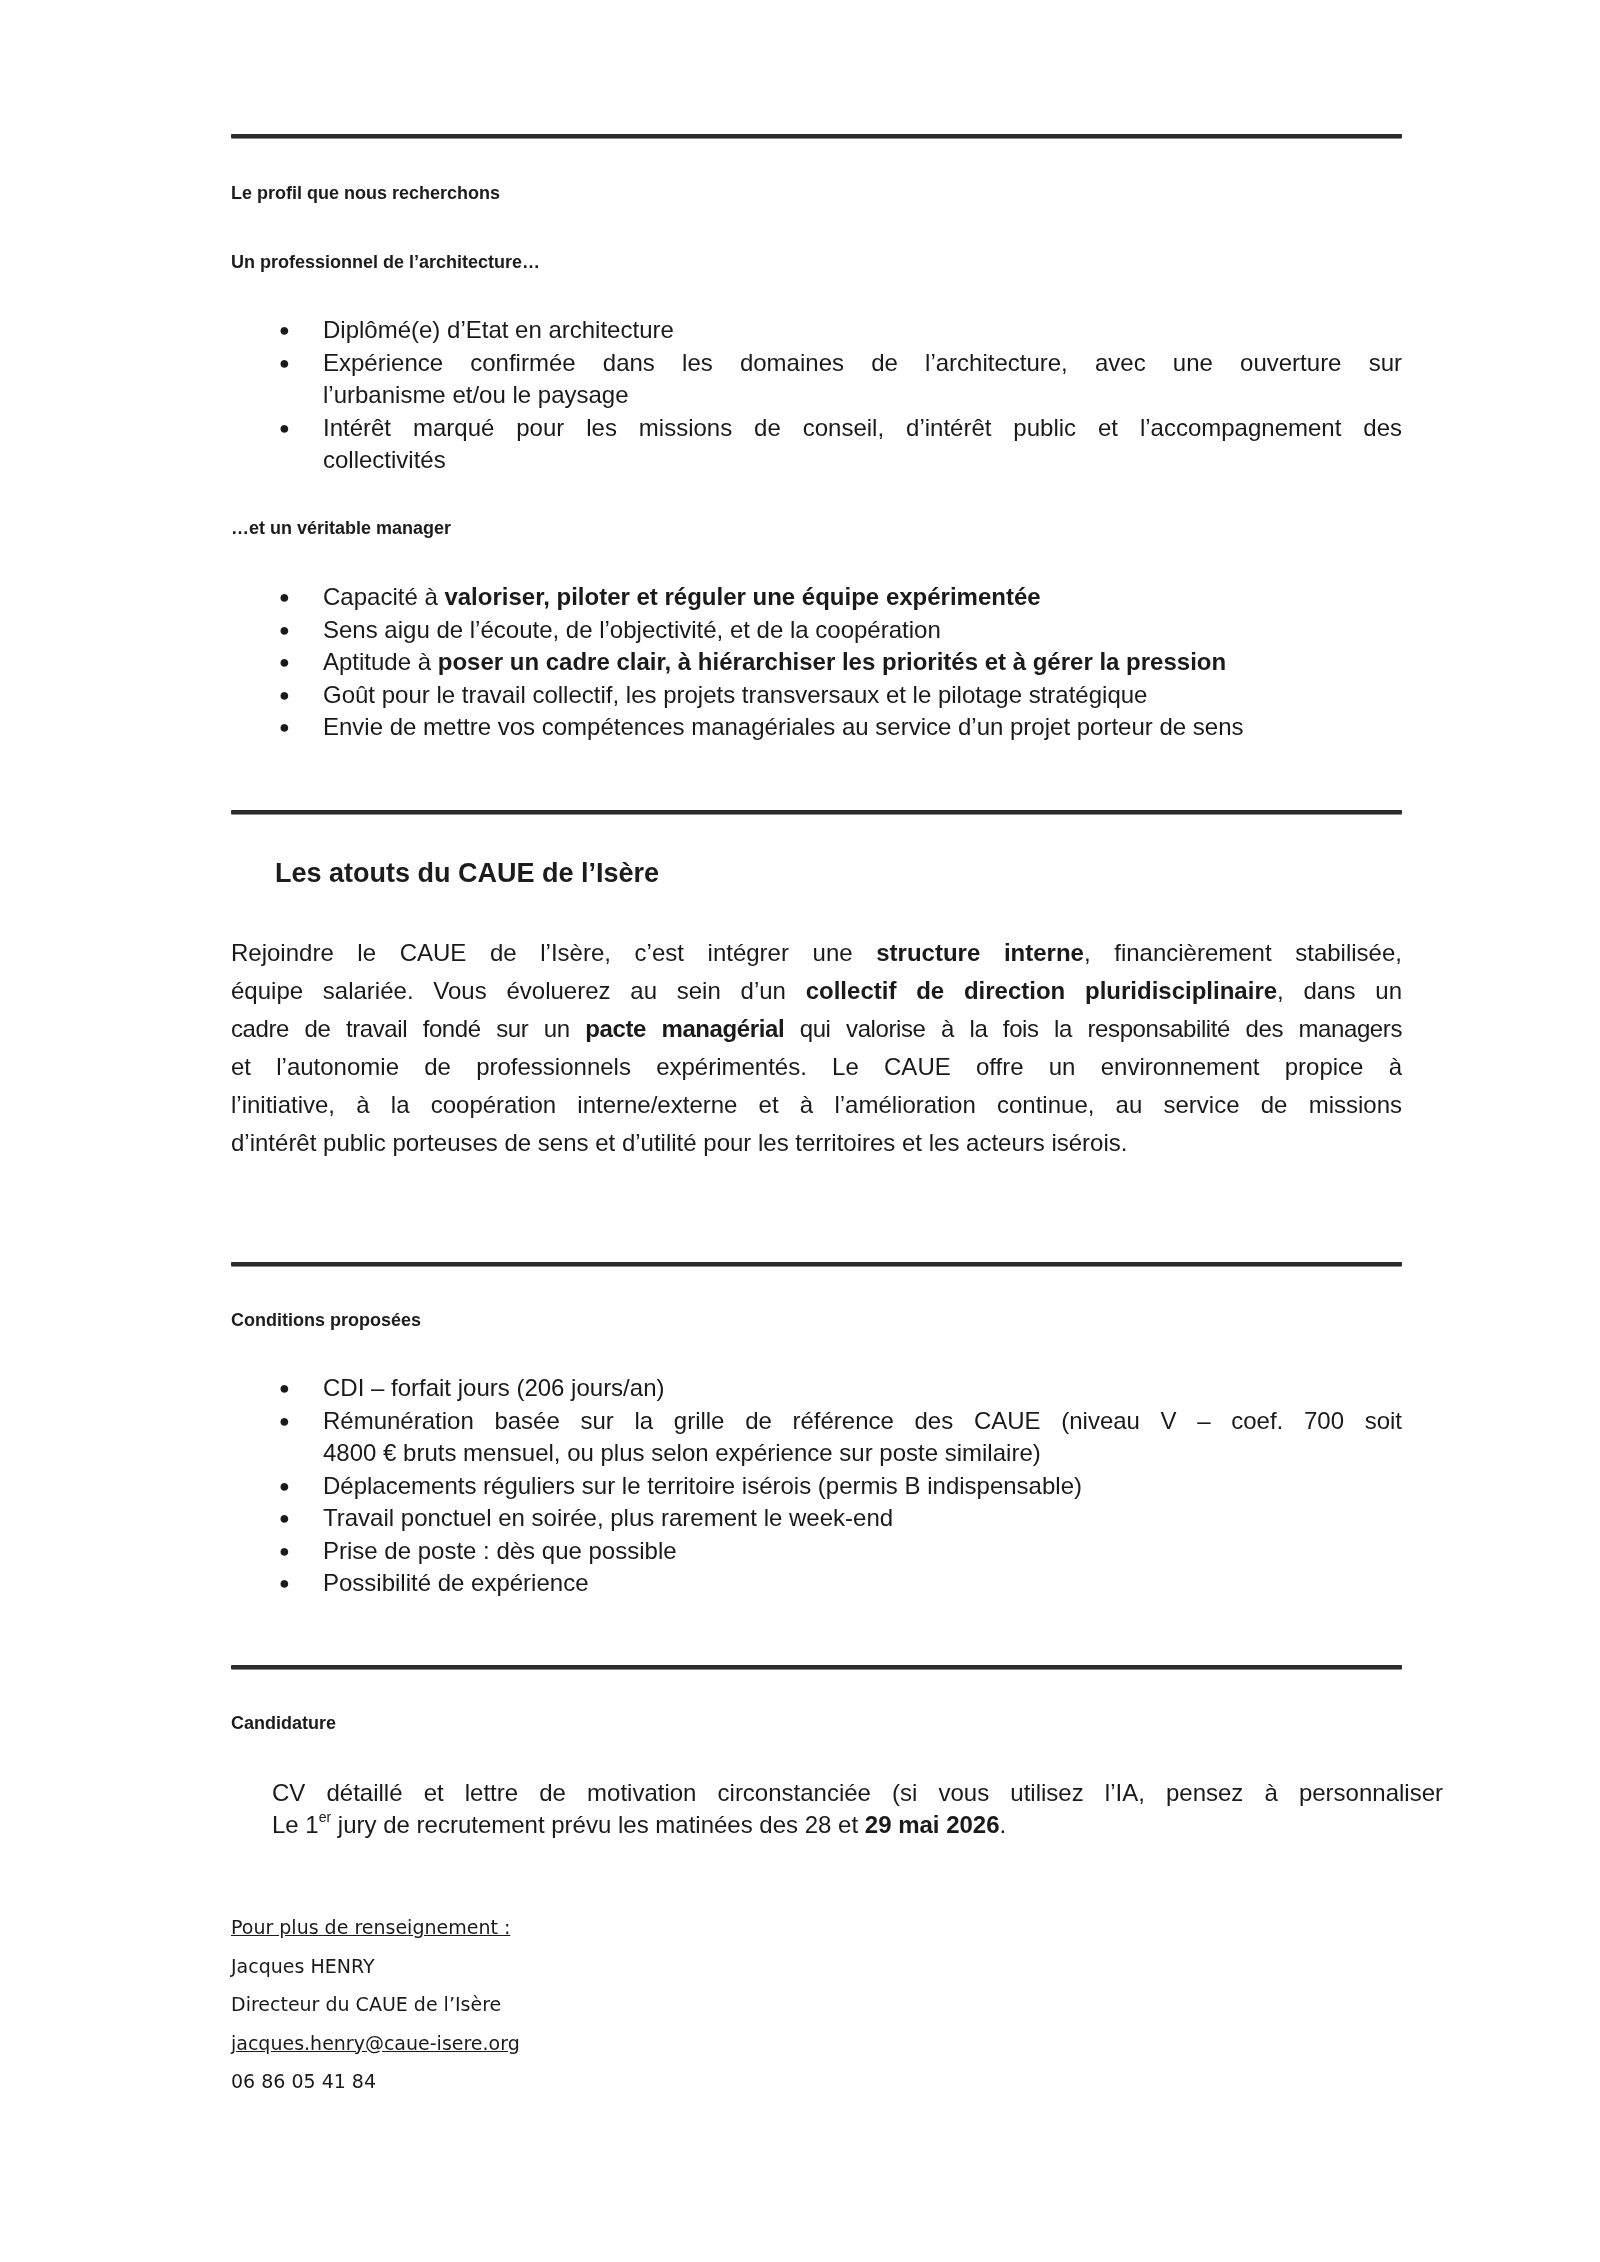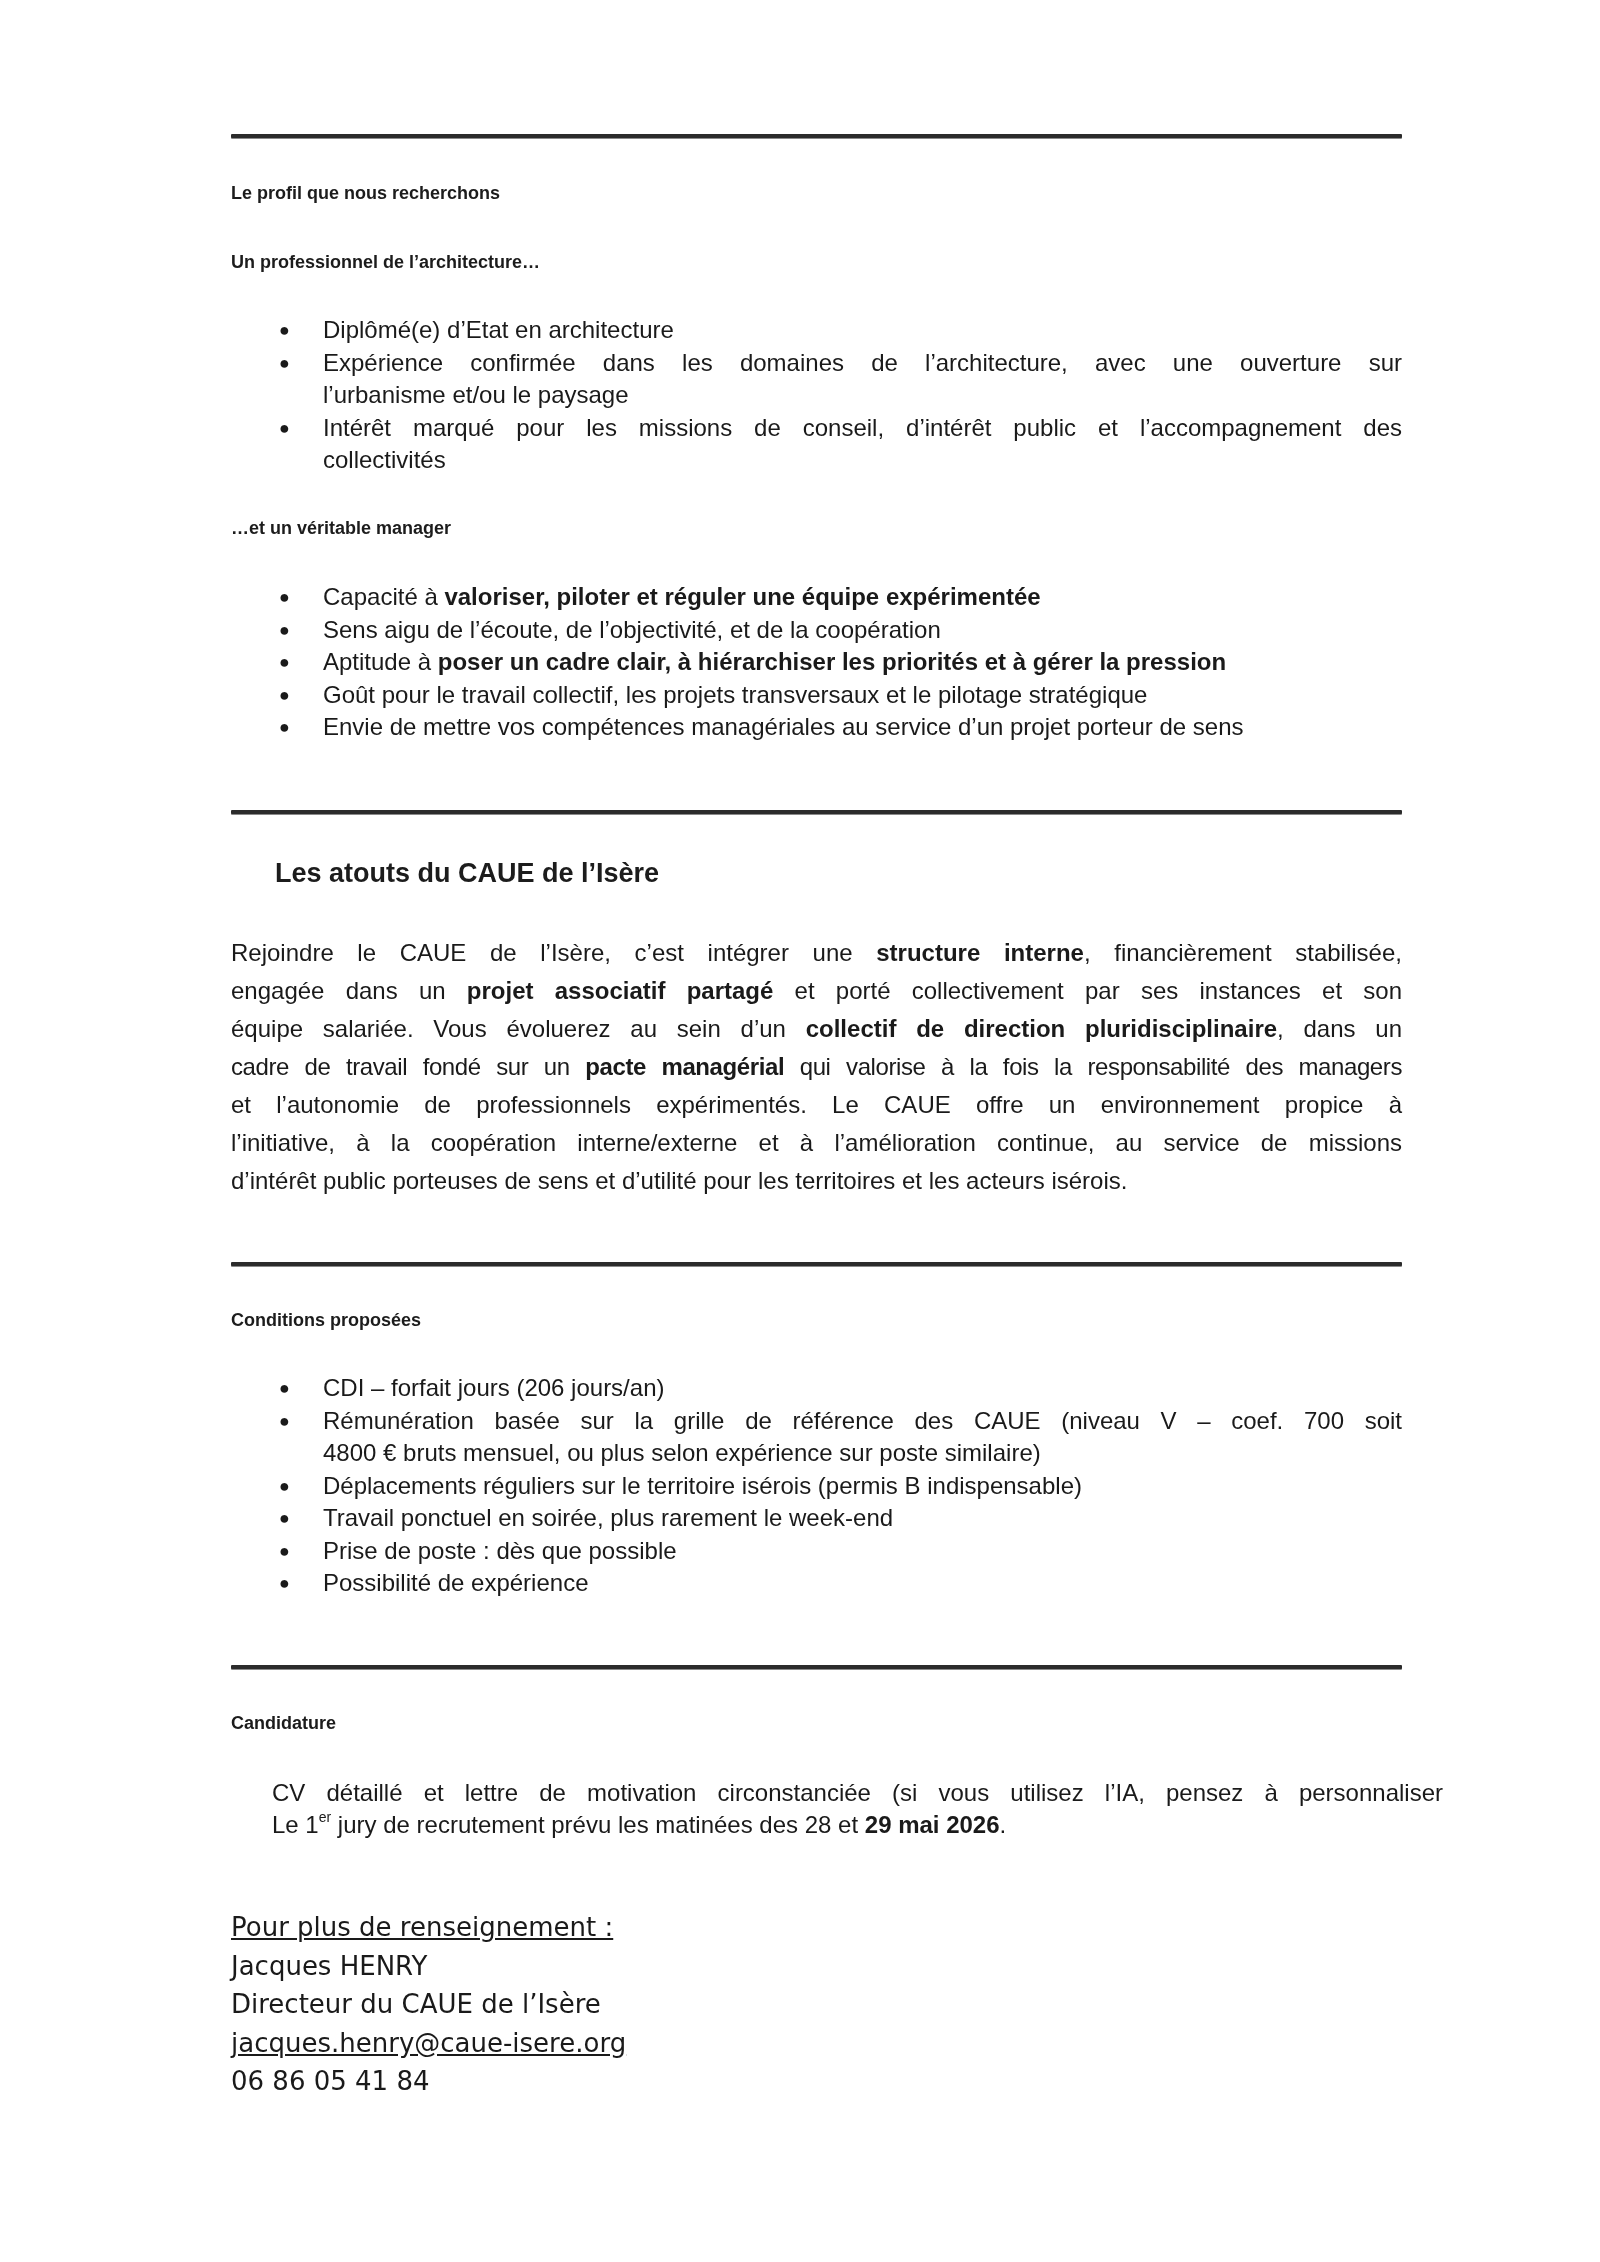--- a/index.html
+++ b/index.html
@@ -13,21 +13,21 @@
   .ul li { position:relative; height:32.5px; line-height:32.5px; font-size:24px; padding-left:92px; white-space:nowrap; }
   .ul li .bul { position:absolute; left:48px; top:0; font-size:18px; }
   .j { text-align:justify; text-align-last:justify; display:block; }
   .para { position:absolute; left:231px; width:1171px; font-size:24px; }
   .para .line { height:38px; line-height:38px; white-space:nowrap; }
   .para2 { position:absolute; left:231px; width:1171px; font-size:24px;margin-left:41px; }
   .para2 .line { height:31.5px; line-height:31.5px; white-space:nowrap; }
   b { font-weight:bold; }
   .link { text-decoration:underline; color:#333; }
   sup { font-size:14px; line-height:0; position:relative; top:-2px; }
-  .contact { position:absolute; left:231px; font-family:"DejaVu Sans", sans-serif; font-size:26px; color:#1a1a1a; }
+  .contact { position:absolute; left:231px; font-family:"DejaVu Sans", sans-serif; font-size:19px; color:#1a1a1a; }
   .contact div { height:38.5px; line-height:38.5px; white-space:nowrap; }
   .contact .u { text-decoration:underline; }
 </style>
 </head>
 <body>
 
 <div class="rule" style="top:134px;"></div>
 
 <div class="h" style="top:178px;">Le profil que nous recherchons</div>
 <div class="h" style="top:247px;">Un professionnel de l’architecture…</div>
@@ -55,21 +55,20 @@
   <li><span class="bul">●</span><span>Goût pour le travail collectif, les projets transversaux et le pilotage stratégique</span></li>
   <li><span class="bul">●</span><span>Envie de mettre vos compétences managériales au service d’un projet porteur de sens</span></li>
 </ul>
 
 <div class="rule" style="top:810px;"></div>
 
 <div class="h big" style="top:858px;margin-left:44px;">Les atouts du CAUE de l’Isère</div>
 
 <div class="para" style="top:934px;">
   <div class="line j"><span>Rejoindre le CAUE de l’Isère, c’est intégrer une </span><b>structure interne</b><span>, financièrement stabilisée,</span></div>
-  <div class="line j"><span>engagée dans un </span><b>projet associatif partagé</b><span> et porté collectivement par ses instances et son</span></div>
   <div class="line j"><span>équipe salariée. Vous évoluerez au sein d’un </span><b>collectif de direction pluridisciplinaire</b><span>, dans un</span></div>
   <div class="line j" style="letter-spacing:-0.4px;"><span>cadre de travail fondé sur un </span><b>pacte managérial</b><span> qui valorise à la fois la responsabilité des managers</span></div>
   <div class="line j"><span>et l’autonomie de professionnels expérimentés. Le CAUE offre un environnement propice à</span></div>
   <div class="line j"><span>l’initiative, à la coopération interne/externe et à l’amélioration continue, au service de missions</span></div>
   <div class="line"><span>d’intérêt public porteuses de sens et d’utilité pour les territoires et les acteurs isérois.</span></div>
 </div>
 
 <div class="rule" style="top:1262px;"></div>
 
 <div class="h" style="top:1305px;">Conditions proposées</div>

